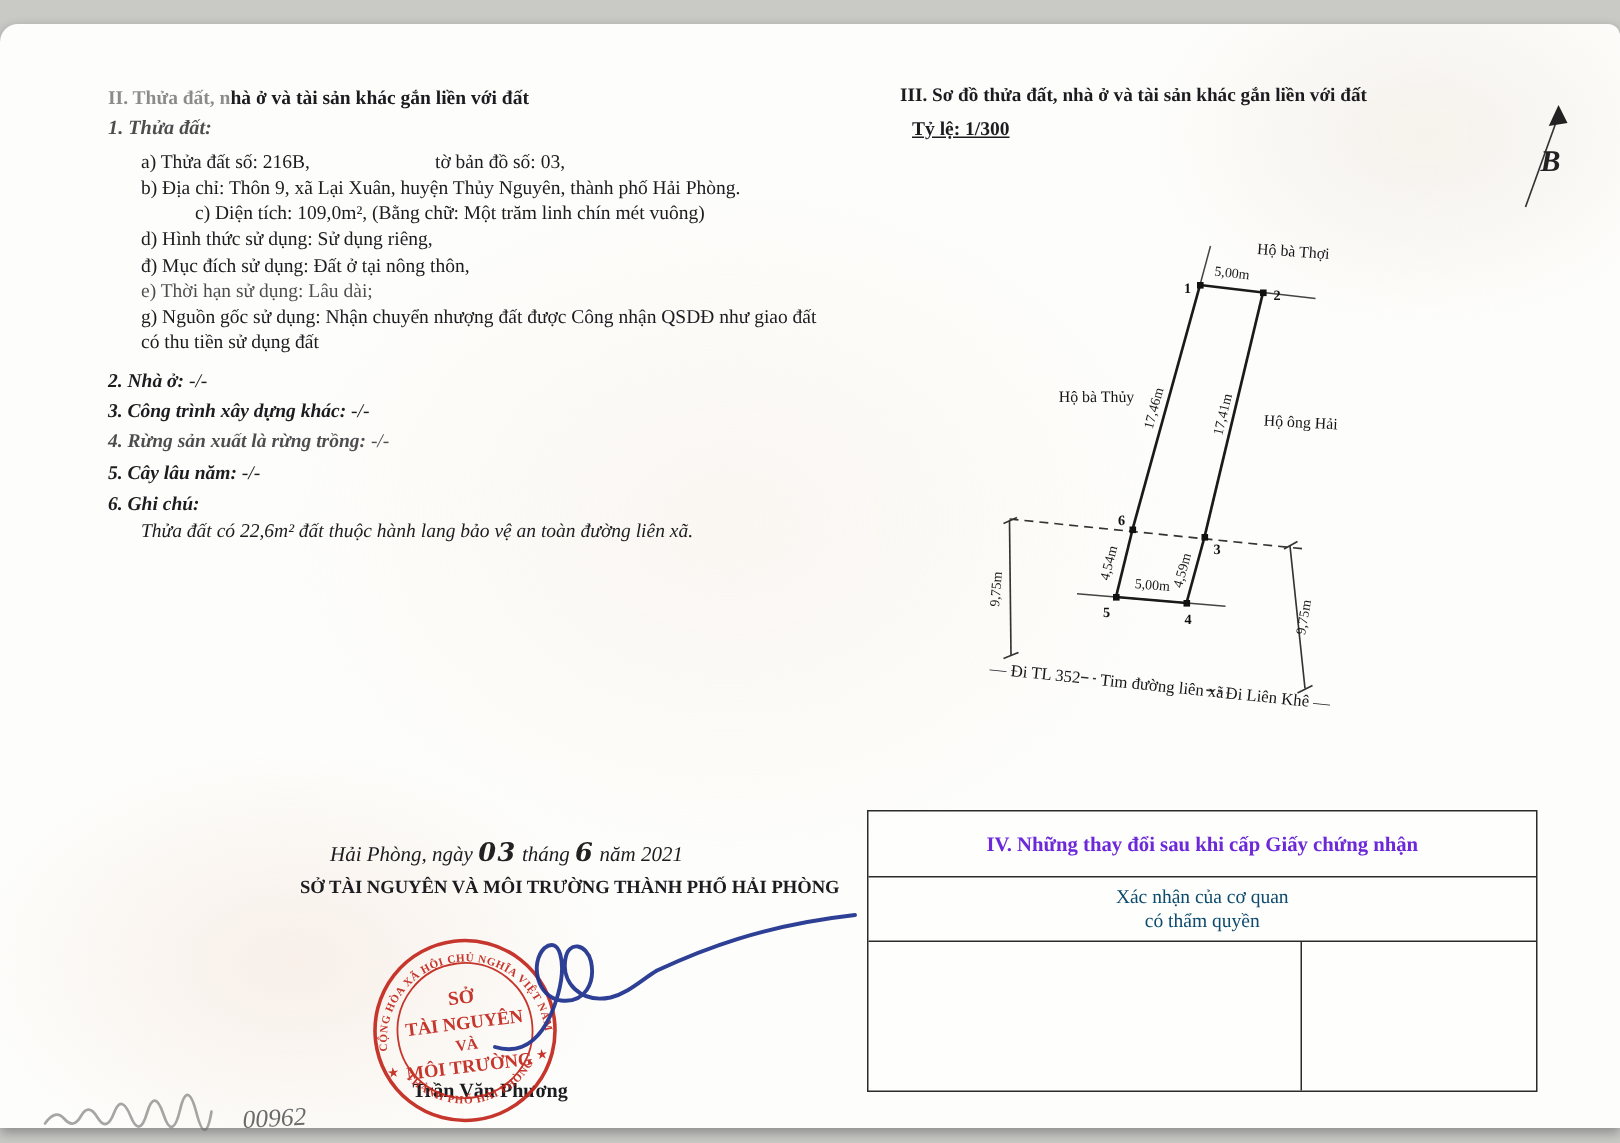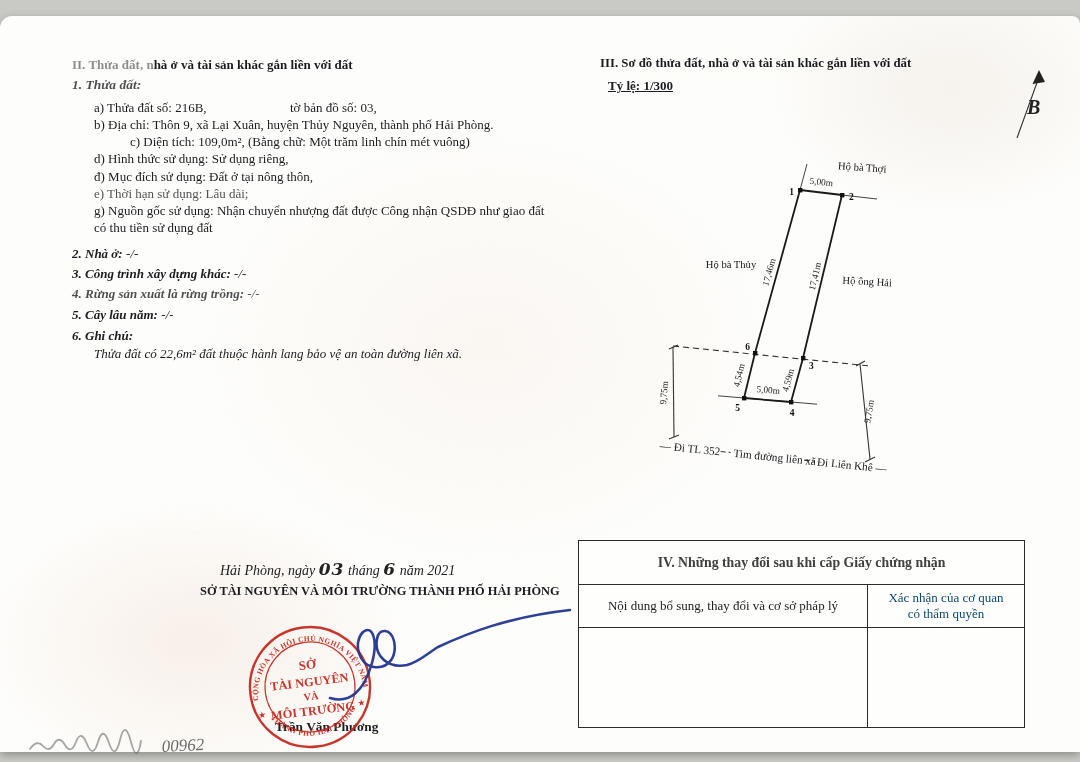--- a/index.html
+++ b/index.html
@@ -33,21 +33,21 @@
   .colspace { display: inline-block; width: 196px; }
   
   .tbl {
     position: absolute; left: 578px; top: 524px; width: 447px; height: 188px;
     border: 1.6px solid #2b2b2e; display: flex; flex-direction: column;
     background: rgba(255,255,255,.35);
   }
   .tbl-title {
     height: 44px; border-bottom: 1.6px solid #2b2b2e;
     display: flex; align-items: center; justify-content: center;
-    font-weight: bold; font-size: 13.8px; color: #404040;
+    font-weight: bold; font-size: 13.8px; color: #6d28d9;
   }
   .tbl-head { display: flex; height: 43px; border-bottom: 1.6px solid #2b2b2e; }
   .tbl-body { display: flex; flex: 1; }
   .tbl-c1 { width: 289px; border-right: 1.6px solid #2b2b2e;
     display: flex; align-items: center; justify-content: center;
     font-size: 13px; color: #1c1c20; }
   .tbl-c2 { flex: 1; display: flex; flex-direction: column; align-items: center; justify-content: center;
     font-size: 13px; color: #0c4a6e; line-height: 1.25; }
   .sig-center { text-align: left; }
   .handnum {
@@ -220,21 +220,20 @@
   </svg>
 
   <svg class="abs" style="left:22px; top:705px; opacity:.75;" width="220" height="45" viewBox="0 0 220 45">
     <path d="M 8,28 q 7,-10 13,-3 t 11,-2 t 11,1 t 11,-3 t 11,2 t 11,-2 t 11,1 t 11,-3 t 11,2 t 10,-1" fill="none" stroke="#6b6b6b" stroke-width="1.8" stroke-linecap="round" opacity=".8"></path>
     <text x="140" y="31" font-size="17" font-style="italic" fill="#3a3a3a" transform="rotate(-3 140 31)">00962</text>
   </svg>
 
   <div class="tbl">
     <div class="tbl-title">IV. Những thay đổi sau khi cấp Giấy chứng nhận</div>
     <div class="tbl-head">
-      <div class="tbl-c1">Nội dung bổ sung, thay đổi và cơ sở pháp lý</div>
       <div class="tbl-c2">
         <span>Xác nhận của cơ quan</span>
         <span>có thẩm quyền</span>
       </div>
     </div>
     <div class="tbl-body">
       <div class="tbl-c1"></div>
       <div class="tbl-c2"></div>
     </div>
   </div>

